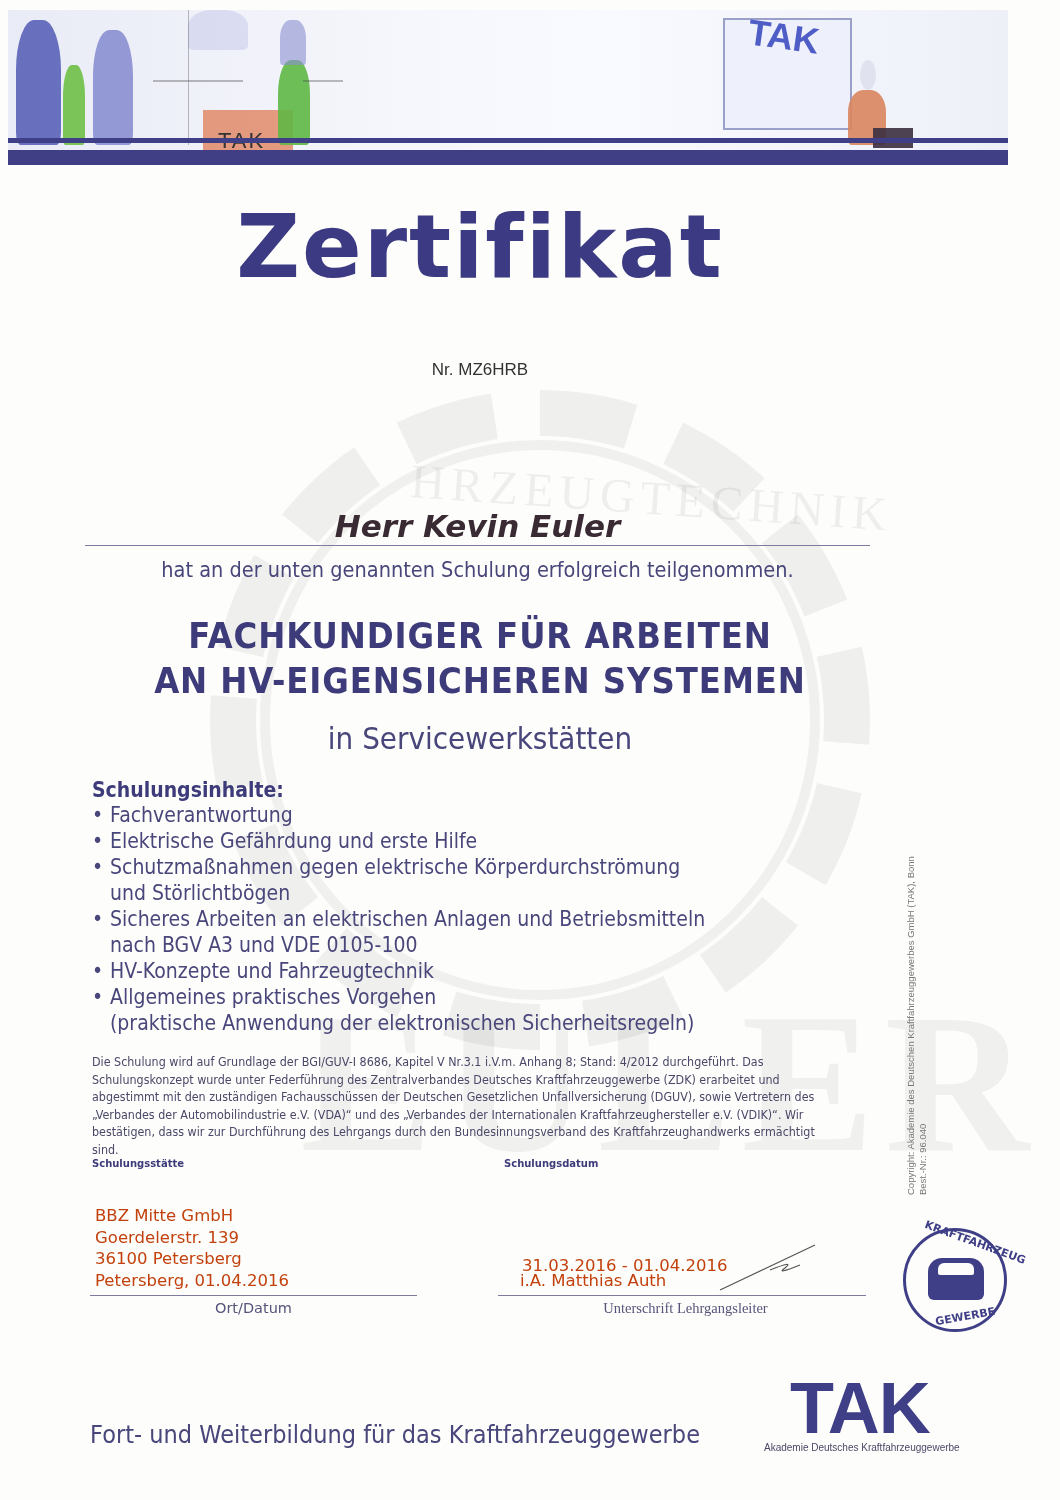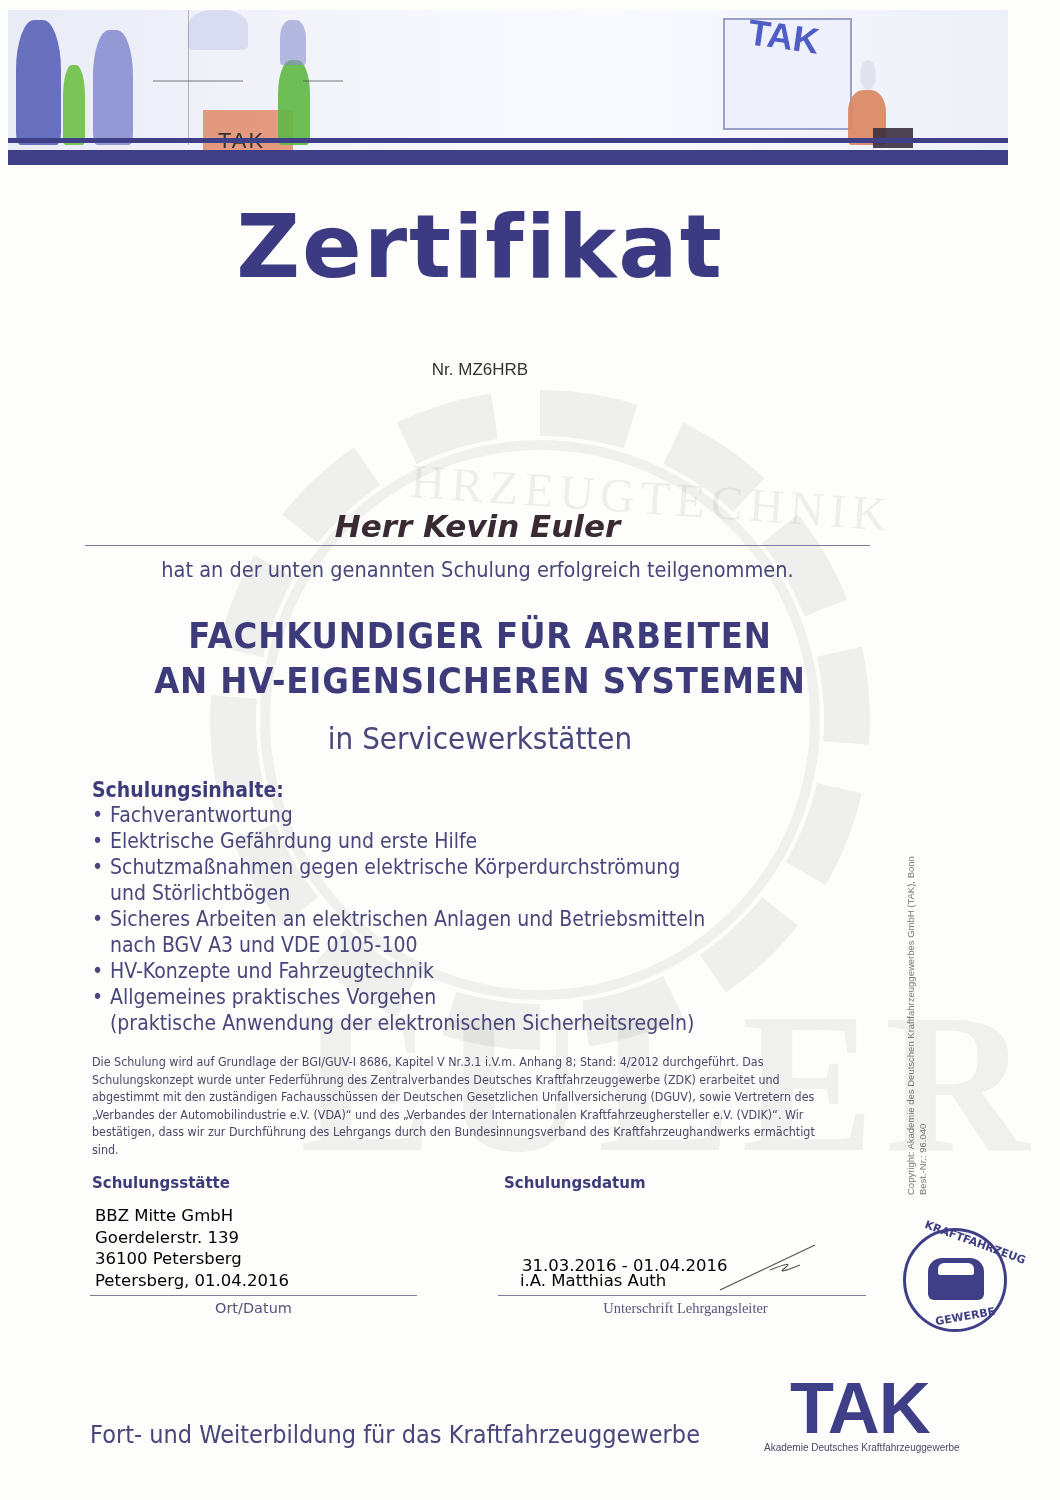--- a/index.html
+++ b/index.html
@@ -29,22 +29,22 @@
   .sub { left:85px; width:785px; top:557px; text-align:center; font-family:"DejaVu Sans", sans-serif; font-size:22px; color:#48467a; transform:scaleX(0.88); }
   .course1, .course2 { left:60px; width:840px; text-align:center; font-family:"DejaVu Sans", sans-serif; font-weight:bold; font-size:36px; color:#3d3b7a; letter-spacing:1px; transform:scaleX(0.9); }
   .course1 { top:615px; } .course2 { top:660px; }
   .course3 { left:80px; width:800px; top:720px; text-align:center; font-family:"DejaVu Sans", sans-serif; font-size:31px; color:#48467a; transform:scaleX(0.9); }
   .contents { left:92px; top:778px; width:720px; font-family:"DejaVu Sans", sans-serif; color:#48467a; transform-origin:left top; transform:scaleX(0.9); }
   .contents .heading { font-weight:bold; font-size:21px; line-height:24px; color:#3d3b7a; }
   .contents ul { list-style:none; margin:0; padding:0; }
   .contents li { font-size:21px; line-height:26px; padding-left:20px; position:relative; }
   .contents li .bullet { position:absolute; left:0; top:0; }
   .legal { left:92px; top:1053px; width:830px; font-family:"DejaVu Sans", sans-serif; font-size:12.4px; line-height:17.6px; color:#4a4868; transform-origin:left top; transform:scaleX(0.9); }
-  .lbl-h { font-family:"DejaVu Sans", sans-serif; font-weight:bold; font-size:15px; color:#3d3b7a;margin-top:16px; }
-  .mono { font-family:"DejaVu Sans", sans-serif; font-size:16.5px; color:#000000; line-height:21.5px; }
+  .lbl-h { font-family:"DejaVu Sans", sans-serif; font-weight:bold; font-size:10px; color:#3d3b7a; }
+  .mono { font-family:"DejaVu Sans", sans-serif; font-size:16.5px; color:#c2410c; line-height:21.5px; }
   .sig-line { height:1px; background:#7d7ba0; }
   .caption { font-family:"DejaVu Sans", sans-serif; font-size:14.5px; color:#56547a; text-align:center; }
   .copyright { left:905px; top:1195px; width:400px; transform-origin:left top; transform:rotate(-90deg); font-size:9.5px; color:#777; line-height:12px; }
   .seal { left:903px; top:1228px; width:104px; height:104px; border-radius:50%; border:3px solid #3f3f87; box-sizing:border-box; }
   .car { left:928px; top:1258px; width:56px; height:42px; background:#3f3f87; border-radius:14px 14px 6px 6px; }
   .car-glass { left:938px; top:1263px; width:36px; height:12px; background:#fdfdfb; border-radius:6px 6px 2px 2px; }
   .seal-text { font-family:"DejaVu Sans", sans-serif; font-weight:bold; font-size:11px; color:#3f3f87; }
   .tak { left:790px; top:1375px; font-family:"Liberation Sans", sans-serif; font-weight:bold; font-size:72px; line-height:66px; color:#3f3f87; letter-spacing:-1px; }
   .tak-sub { left:764px; top:1442px; font-size:10px; color:#4a4868; }
   .footer { left:90px; top:1420px; font-family:"DejaVu Sans", sans-serif; font-size:25px; color:#48467a; transform-origin:left top; transform:scaleX(0.9); }

